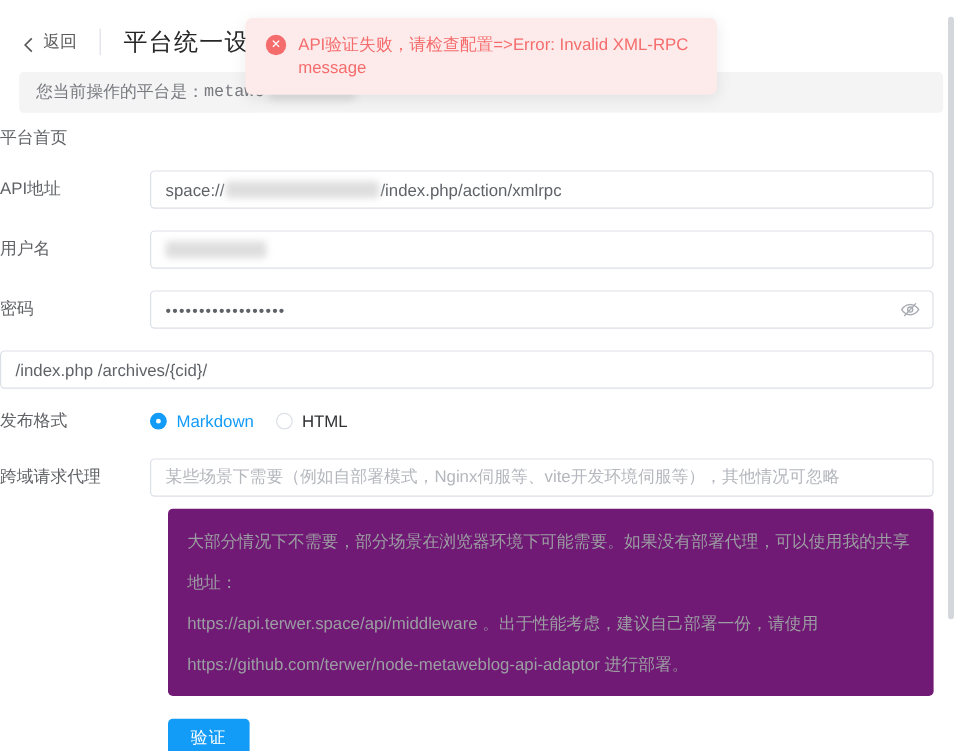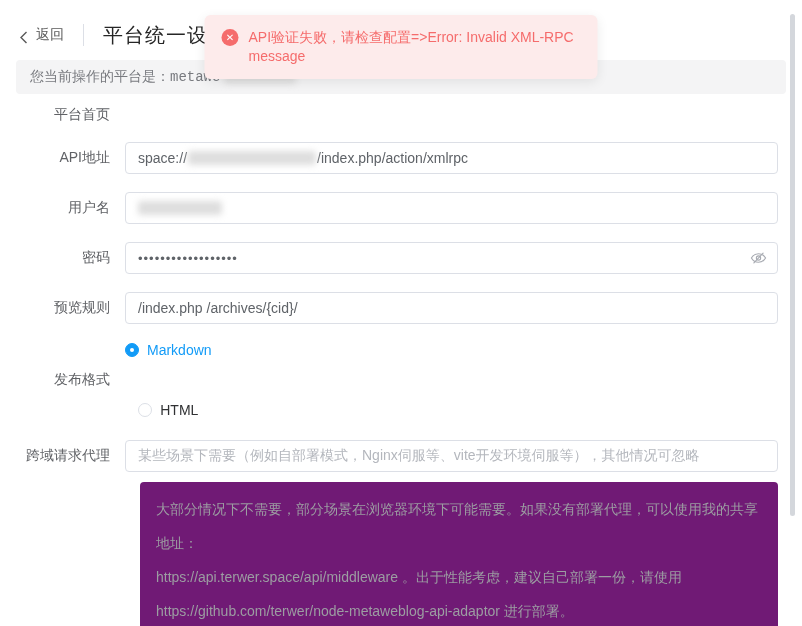--- a/index.html
+++ b/index.html
@@ -109,21 +109,20 @@
 
   
   .form { margin-top: 12px; }
   .row {
     display: flex;
     align-items: center;
     margin-bottom: 18px;
   }
   .row label {
     flex: 0 0 125px;
-    text-align: right;
     padding-right: 15px;
     color: #606266;
     font-size: 14px;
   }
   .input {
     flex: 1;
     margin-right: 24px;
     height: 32px;
     border: 1px solid #dcdfe6;
     border-radius: 4px;
@@ -145,21 +144,21 @@
     right: 10px;
     top: 50%;
     transform: translateY(-50%);
     cursor: pointer;
     display: flex;
     align-items: center;
   }
 
   
   .row-format { margin-bottom: 22px; }
-  .radio-group { display: flex; align-items: center; gap: 44px; flex-direction: column; }
+  .radio-group { display: flex; align-items: center; gap: 18px; }
   .radio {
     display: flex;
     align-items: center;
     gap: 8px;
     cursor: pointer;
     font-size: 14px;
     color: #303133;
   }
   .radio-dot {
     width: 14px;
@@ -281,21 +280,20 @@
           <svg width="17" height="17" viewBox="0 0 24 24" fill="none" stroke="#a8abb2" stroke-width="1.6" stroke-linecap="round">
             <path d="M2 12s3.5-6 10-6 10 6 10 6-3.5 6-10 6S2 12 2 12z"></path>
             <circle cx="12" cy="12" r="3"></circle>
             <line x1="5.5" y1="19" x2="18.5" y2="5"></line>
           </svg>
         </span>
       </div>
     </div>
 
     <div class="row">
-      <label>预览规则</label>
       <div class="input">
         <span>/index.php /archives/{cid}/</span>
       </div>
     </div>
 
     <div class="row row-format">
       <label>发布格式</label>
       <div class="radio-group">
         <div class="radio selected">
           <span class="radio-dot"></span>

